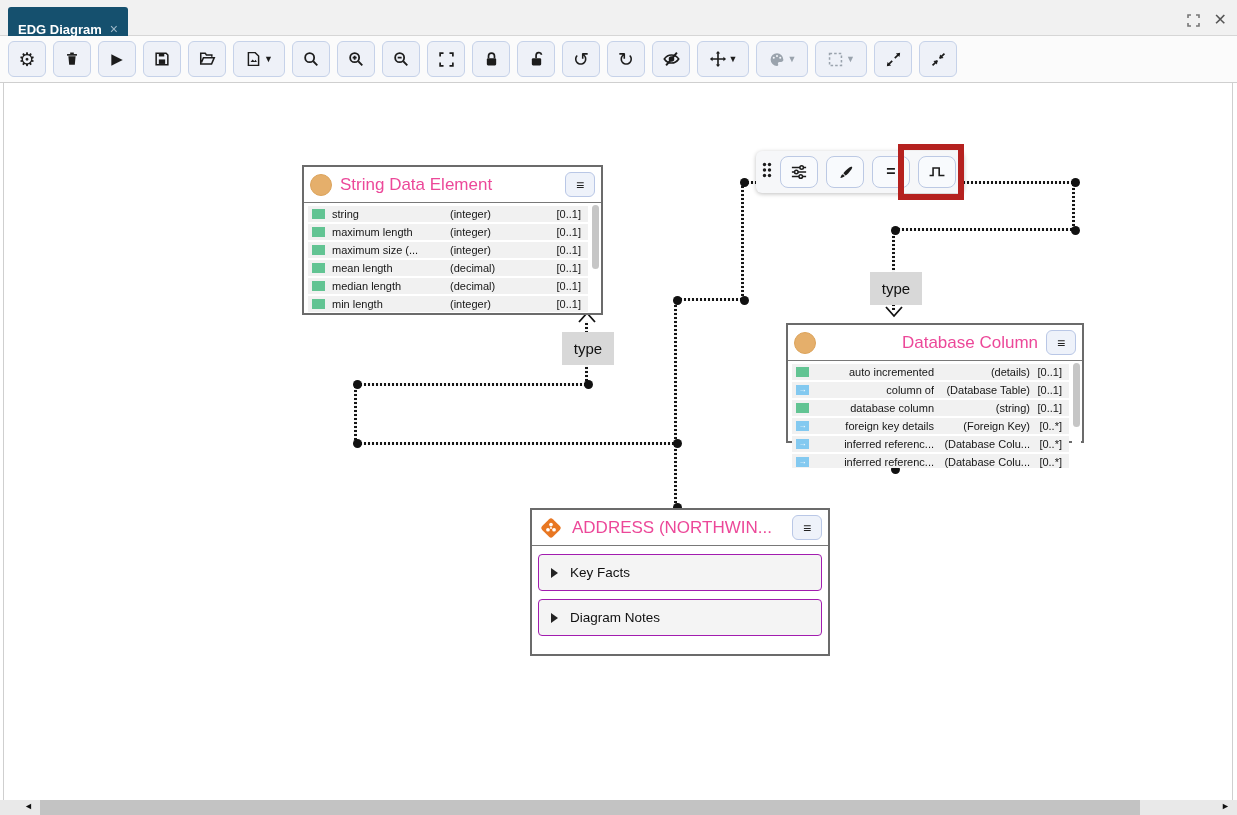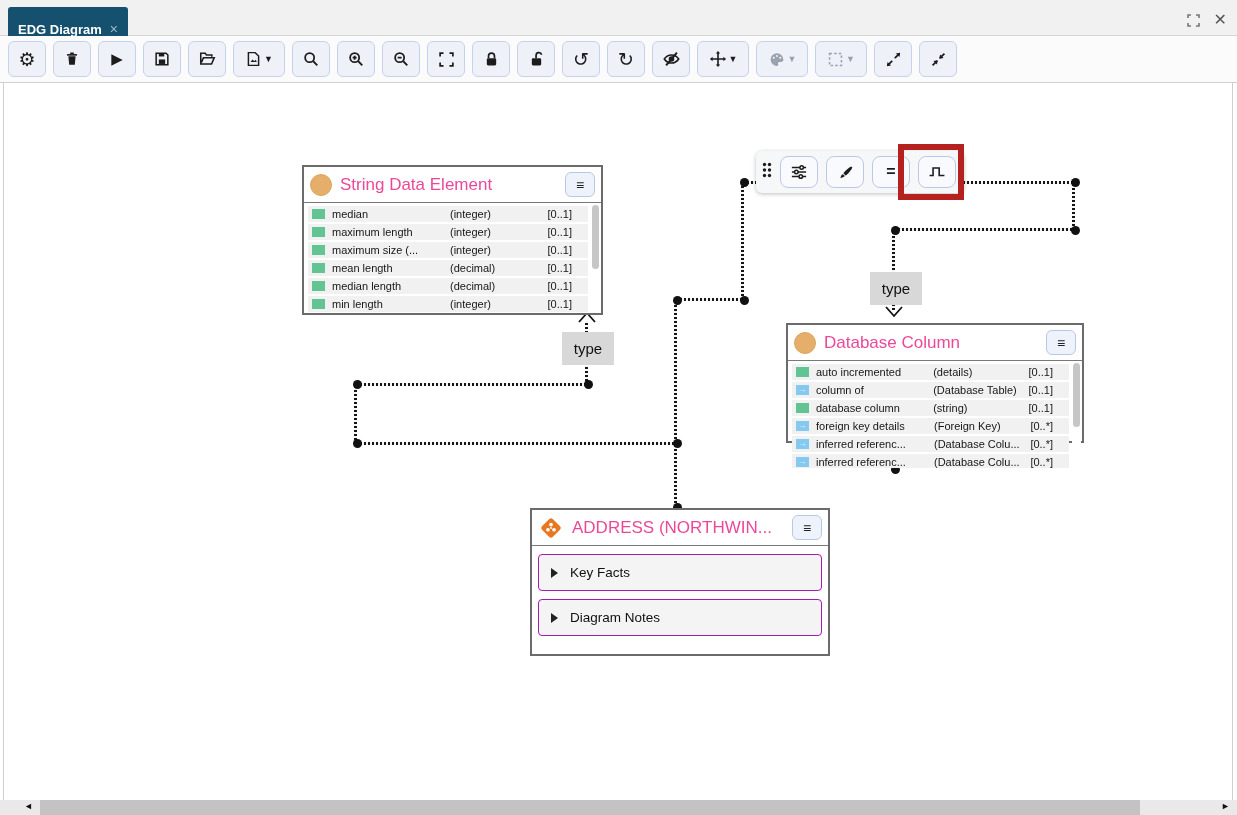--- a/index.html
+++ b/index.html
@@ -58,21 +58,21 @@
     font-size:14px; color:#222; cursor:pointer; flex:0 0 auto; }
   .node-body { position:relative; padding:3px 13px 0 4px; overflow:hidden; }
   .attr-row { display:flex; align-items:center; height:16px; margin-bottom:2px;
     background:#f1f1f1; font-size:11px; color:#161616; padding-left:4px; }
   .chip { width:13px; height:10px; margin-right:7px; flex:0 0 auto;
     display:flex; align-items:center; justify-content:center; }
   .chip.attribute { background:#62c493; }
   .chip.relation { background:#83c9f0; color:#fff; font-size:8px; line-height:1; }
   .attr-name { width:118px; white-space:nowrap; overflow:hidden; }
   .attr-type { width:96px; white-space:nowrap; overflow:hidden; }
-  .attr-card { margin-left:auto; padding-right:16px; }
+  .attr-card { margin-left:auto; padding-right:7px; }
   .node-scroll { position:absolute; top:0; right:1px; width:9px; bottom:0; background:#fff; }
   .node-thumb { position:absolute; top:2px; left:1px; width:7px; height:64px;
     background:#c6c6c6; border-radius:4px; }
 
   
   .section-bar { height:37px; margin:0 6px 8px 6px; background:#f4f4f4;
     border:1px solid #a21caf; border-radius:4px; display:flex; align-items:center;
     padding-left:12px; gap:12px; font-size:13.5px; color:#111; cursor:pointer; }
   .tri { width:0; height:0; border-left:7px solid #222; border-top:5px solid transparent;
     border-bottom:5px solid transparent; }
@@ -271,21 +271,21 @@
 
   <div class="node" style="left:298px; top:82px; width:301px; height:150px;">
     <div class="node-header">
       <span class="circle-icon"></span>
       <span class="node-title">String Data Element</span>
       <span class="menu-btn">≡</span>
     </div>
     <div class="node-body" style="height:110px;">
       <div class="attr-row">
         <span class="chip attribute"></span>
-        <span class="attr-name">median</span>
+        <span class="attr-name">string</span>
         <span class="attr-type">(integer)</span>
         <span class="attr-card">[0..1]</span>
       </div>
       <div class="attr-row">
         <span class="chip attribute"></span>
         <span class="attr-name">maximum length</span>
         <span class="attr-type">(integer)</span>
         <span class="attr-card">[0..1]</span>
       </div>
       <div class="attr-row">
@@ -311,21 +311,21 @@
         <span class="attr-name">min length</span>
         <span class="attr-type">(integer)</span>
         <span class="attr-card">[0..1]</span>
       </div>
       <div class="node-scroll">
           <div class="node-thumb"></div>
         </div>
     </div>
   </div>
 
-  <div class="node" style="left:782px; top:240px; width:298px; height:120px;">
+  <div class="node" style="left:782px; top:240px; width:298px; height:120px;text-align:right;">
     <div class="node-header">
       <span class="circle-icon"></span>
       <span class="node-title">Database Column</span>
       <span class="menu-btn">≡</span>
     </div>
     <div class="node-body" style="height:107px;">
       <div class="attr-row">
         <span class="chip attribute"></span>
         <span class="attr-name">auto incremented</span>
         <span class="attr-type">(details)</span>

